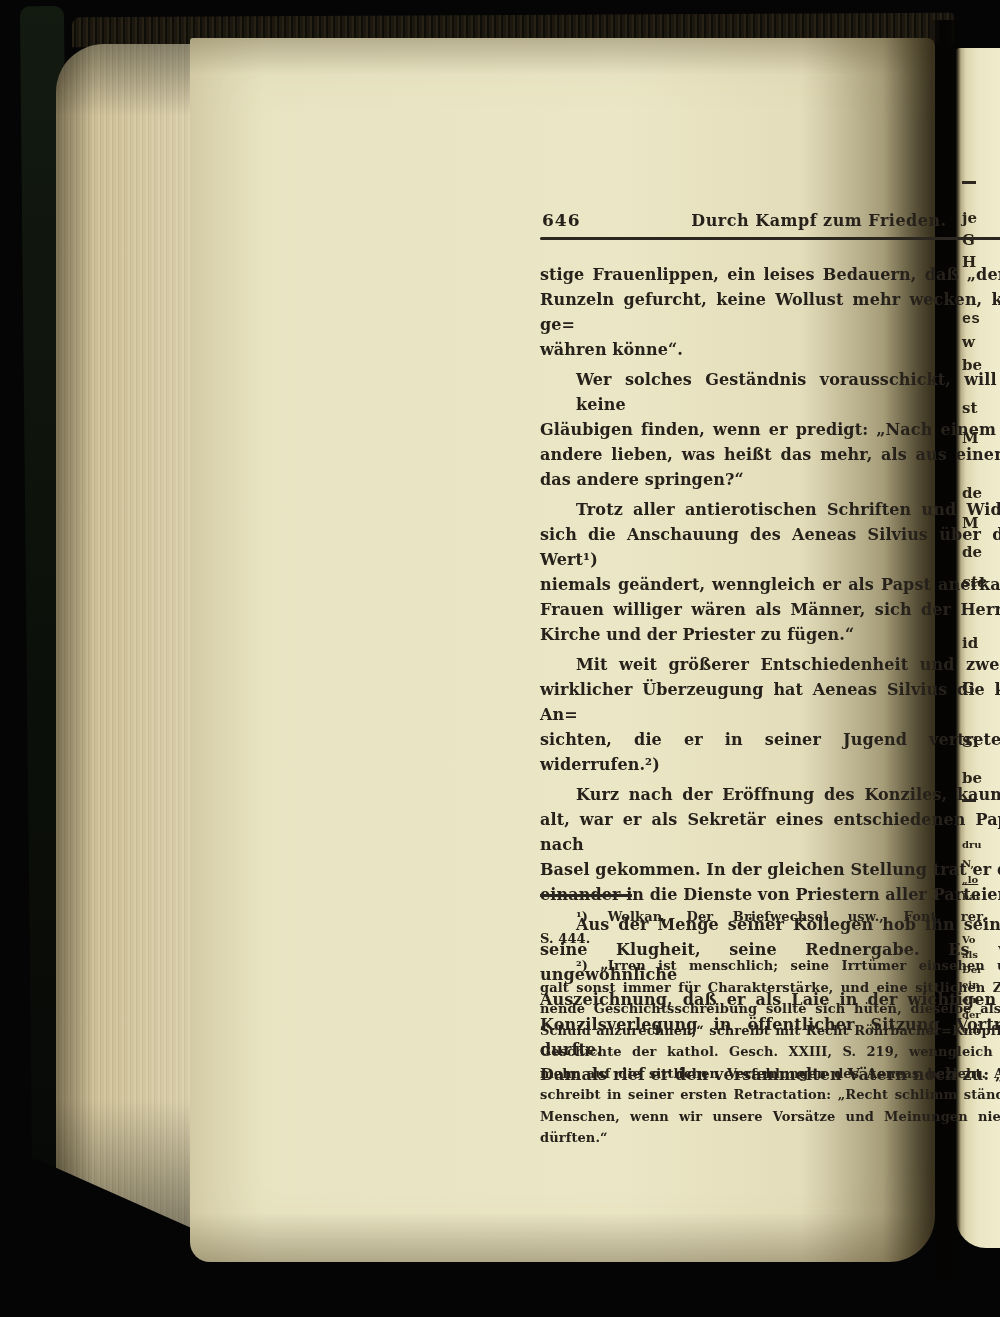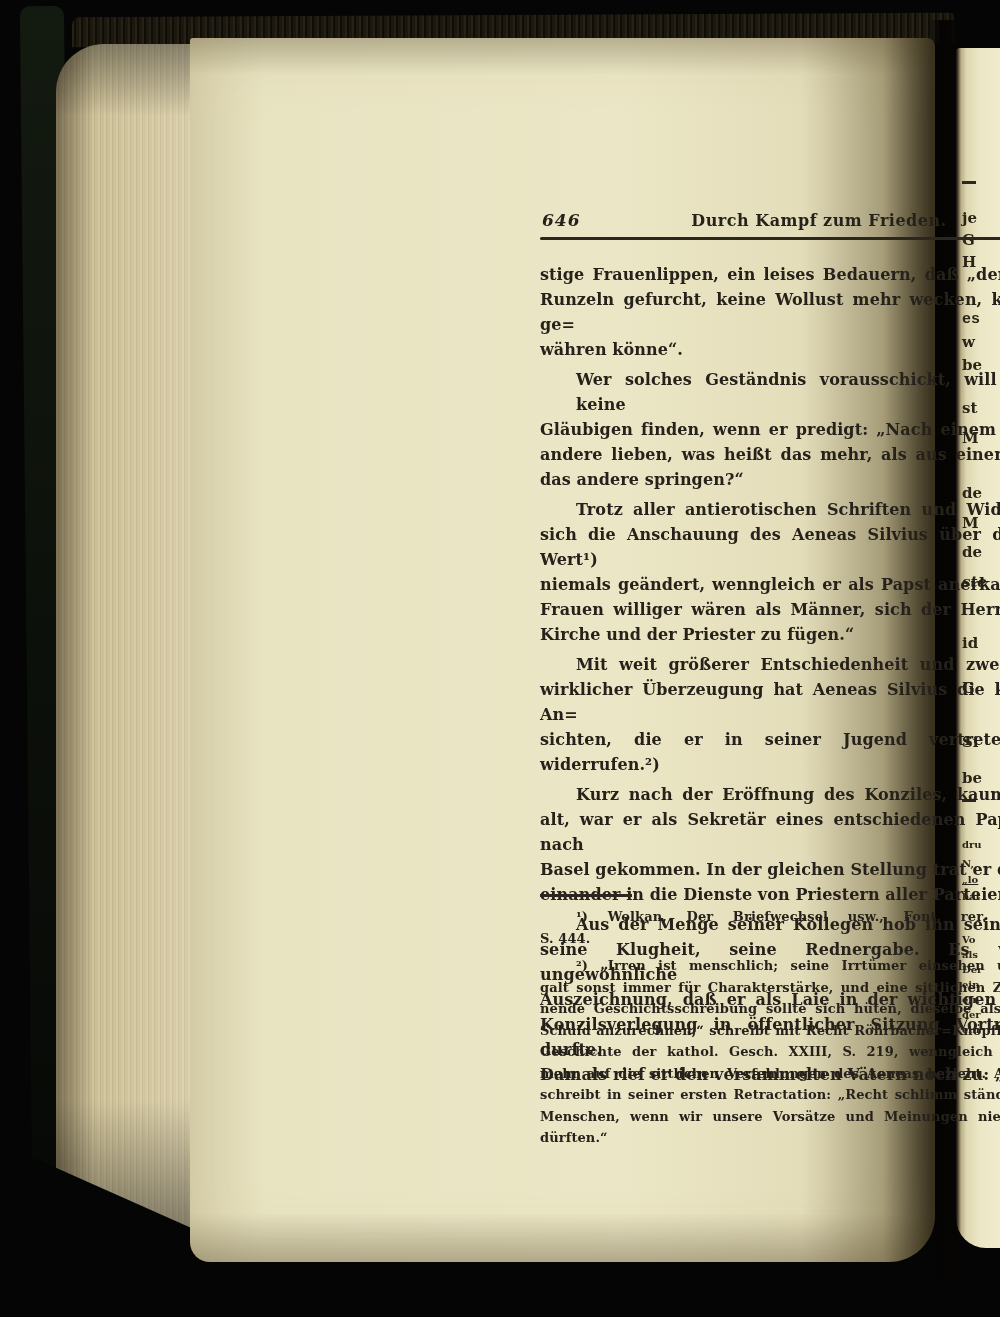--- a/index.html
+++ b/index.html
@@ -51,21 +51,21 @@
     background:linear-gradient(90deg,#201b10 0%,#6b6246 5%,#b9b08a 11%,#ddd6b0 22%,#ebe6c4 48%,#f0ecce 100%);
     border-radius:4px 0 0 30px;
   }
   
   .print{color:#26211a;}
   .header-row{
     position:absolute;left:350px;top:172px;width:558px;height:24px;
   }
   .pagenum{
     position:absolute;left:2px;top:0;
-    font-size:17px;font-weight:bold;letter-spacing:1px;font-style:italic;
+    font-size:17px;font-weight:bold;letter-spacing:1px;
   }
   .running-header{
     position:absolute;left:0;right:0;top:1px;text-align:center;
     font-size:16px;font-weight:bold;letter-spacing:.5px;
   }
   .header-rule{
     position:absolute;left:350px;top:199px;width:558px;height:3px;
     background:#2b261f;border-radius:2px;
   }
   .body-text{

